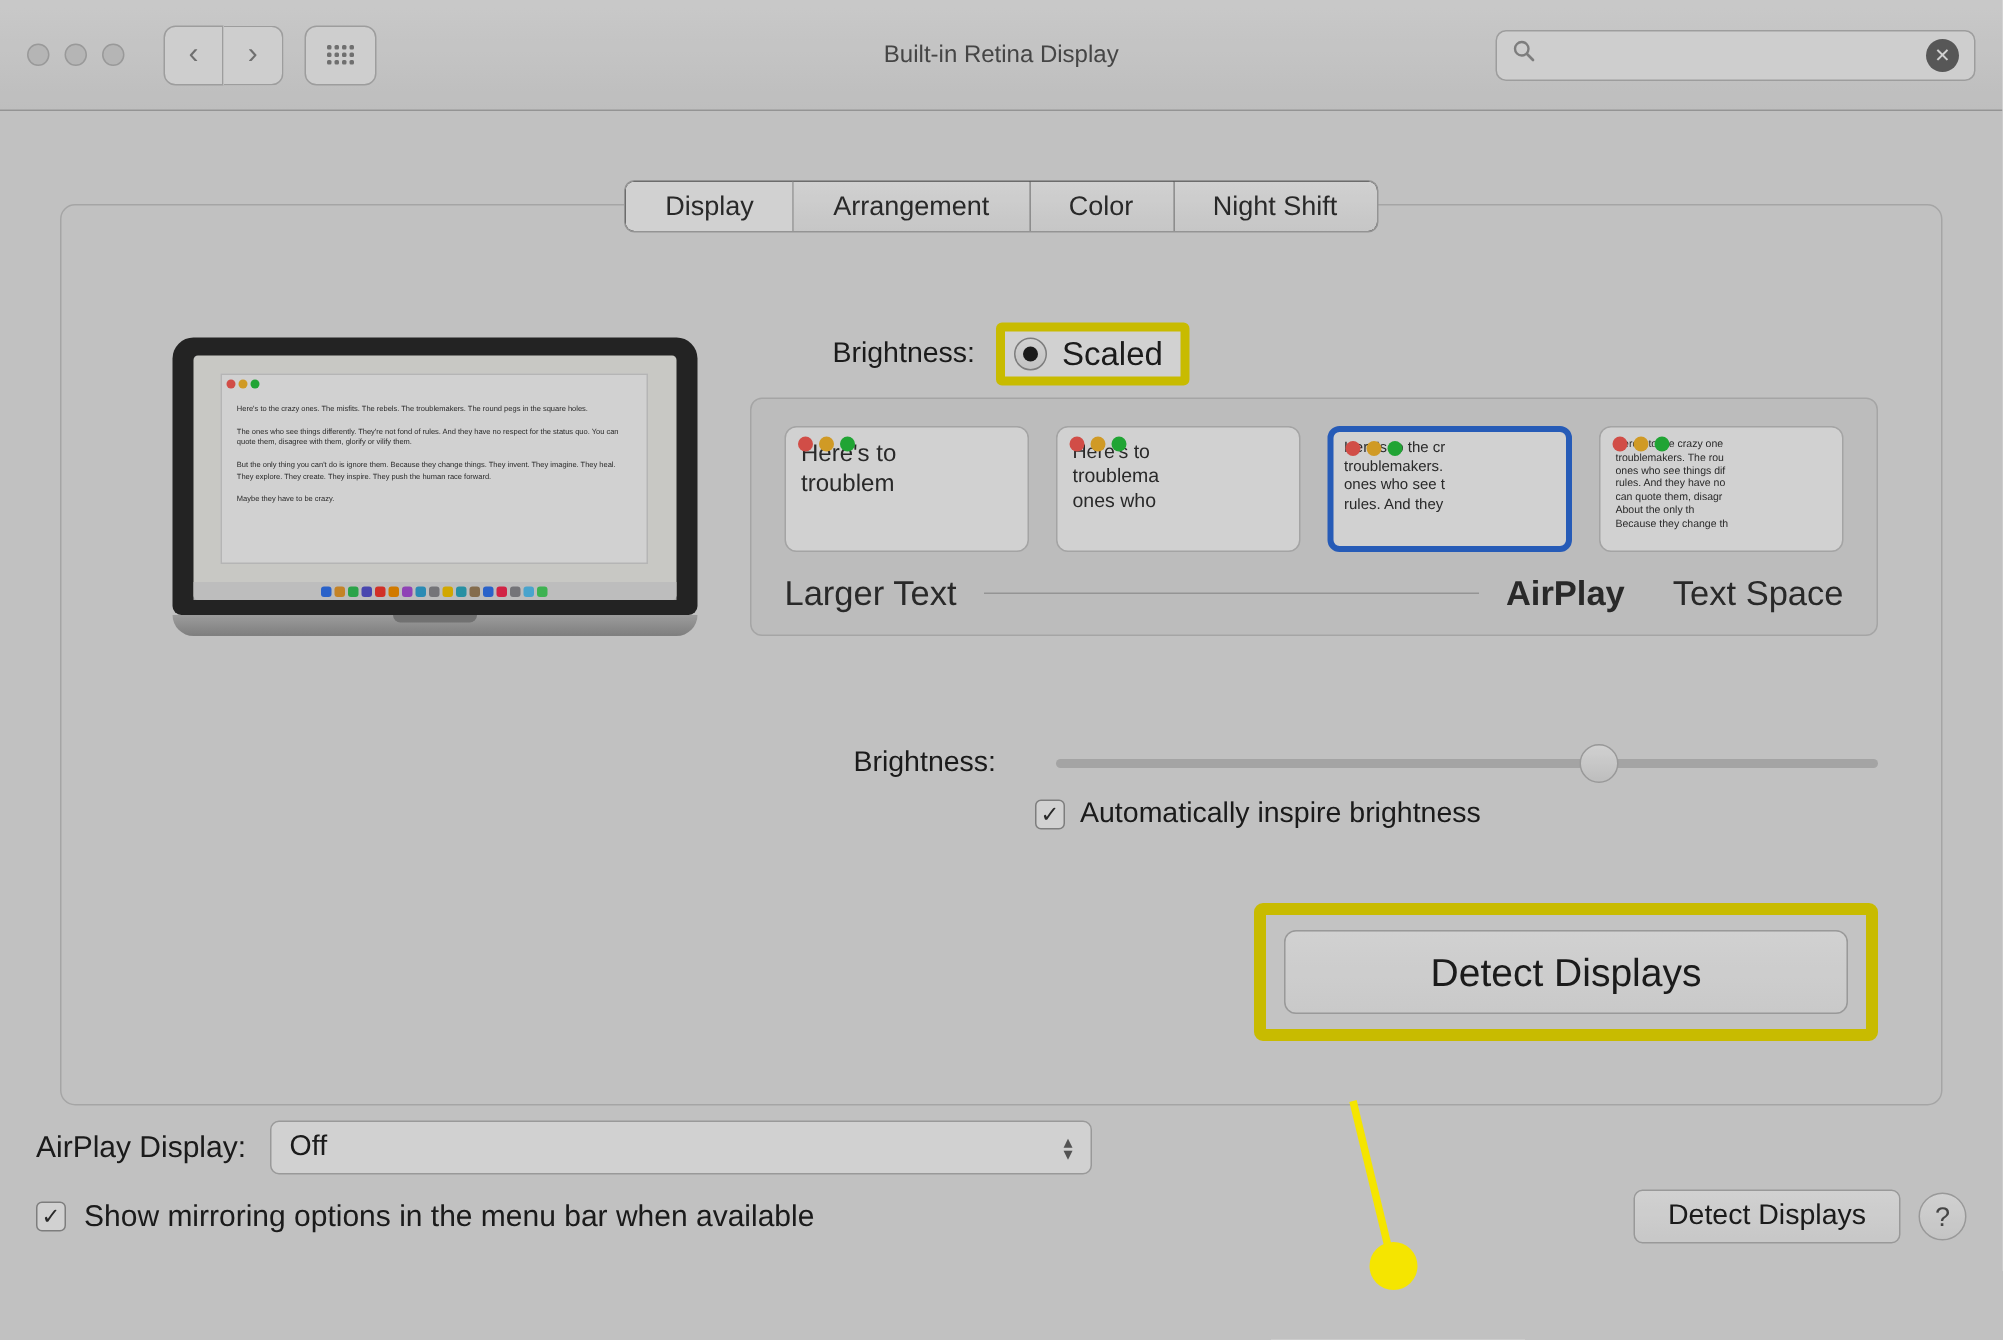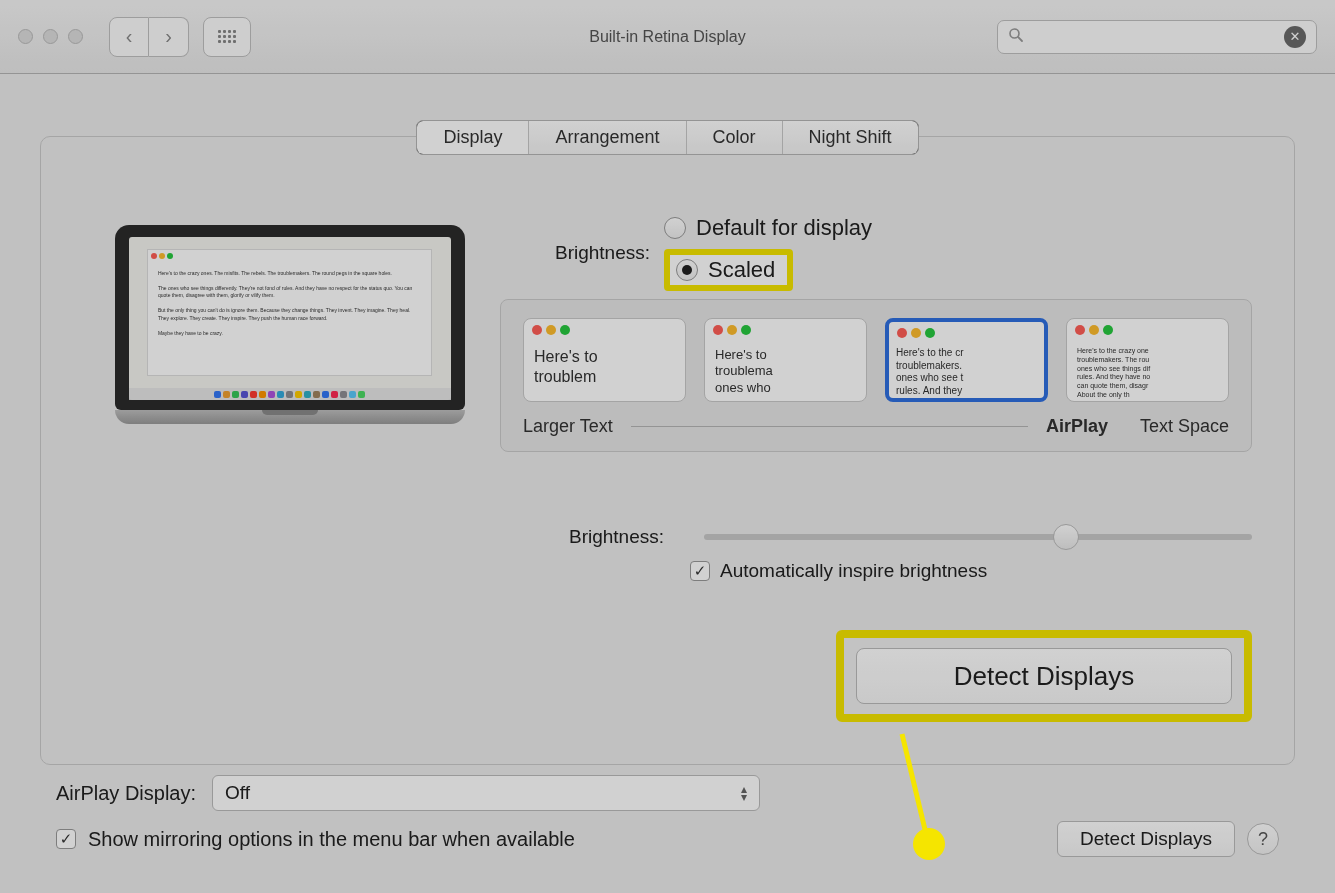--- a/index.html
+++ b/index.html
@@ -117,22 +117,22 @@
   .thumb {
     width:100%; height:84px; border:1px solid #c8c8c8; border-radius:8px;
     background:#fff; padding:8px 10px; overflow:hidden; position:relative;
   }
   .thumb.sel { border:4px solid #2f6fe0; padding:5px 7px; }
   .thumb .tlights { position:absolute; top:6px; left:8px; display:flex; gap:4px; }
   .thumb .tlights i{ width:10px; height:10px; border-radius:50%; }
   .thumb .tlights i:nth-child(1){ background:#ff5f57; }
   .thumb .tlights i:nth-child(2){ background:#febc2e; }
   .thumb .tlights i:nth-child(3){ background:#28c840; }
-  .thumb .txt { margin-top:20px; color:#333; line-height:1.25; white-space:pre-line; overflow:hidden; text-align:left;}
-  .scale-labels { display:flex; justify-content:space-between; margin-top:14px; font-size:18px; color:#333; align-items:center; }
+  .thumb .txt { color:#333; line-height:1.25; white-space:pre-line; overflow:hidden; text-align:left;}
+  .scale-labels { display:flex; justify-content:space-between; margin-top:14px; font-size:23px; color:#333; align-items:center; }
   .scale-labels .line { flex:1; height:1px; background:#b5b5b5; margin:0 18px; }
   .scale-labels .def { font-weight:700; }
   
   .brightness { margin-top:74px; display:flex; align-items:center; gap:40px; }
   .brightness .lbl { font-size:19px; width:168px; text-align:right; }
   .slider { flex:1; position:relative; height:6px; background:#c8c8c8; border-radius:3px; }
   .slider .thumb-dot {
     position:absolute; top:50%; left:66%; transform:translate(-50%,-50%);
     width:26px; height:26px; border-radius:50%; background:linear-gradient(#fff,#e8e8e8);
     border:1px solid #bbb;
@@ -146,21 +146,21 @@
   .hl-detect {
     position:relative; z-index:60; margin:48px 0 0 340px; width:416px;
     background:#eee; border:8px solid #f5e500; border-radius:6px; padding:10px 12px;
     display:flex; justify-content:center;
   }
   .big-btn {
     flex:1; height:56px; border:1px solid #bbb; border-radius:8px; background:linear-gradient(#fff,#f6f6f6);
     font-size:26px; display:flex; align-items:center; justify-content:center;
   }
   
-  .footer { padding:10px 56px 18px; display:flex; flex-direction:column; gap:10px; }
+  .footer { padding:10px 24px 18px; display:flex; flex-direction:column; gap:10px; }
   .airplay-row { display:flex; align-items:center; gap:16px; }
   .airplay-row .lbl { font-size:20px; }
   .select {
     flex:0 0 548px; height:36px; border:1px solid #bbb; border-radius:6px; background:#fff;
     display:flex; align-items:center; padding:0 12px; font-size:19px; position:relative;
   }
   .select .arrows { margin-left:auto; font-size:12px; line-height:8px; color:#666; display:flex; flex-direction:column; }
   .bottom-row { display:flex; align-items:center; gap:12px; font-size:20px; }
   .bottom-row .spacer { flex:1; }
   .small-btn {
@@ -272,24 +272,20 @@
           </div>
         </div>
         <div class="base"></div>
       </div>
     </div>
 
     <div class="right-col">
       <div class="field-row">
         <div class="field-label">Brightness:</div>
         <div class="radio-col">
-          <div class="radio-item">
-            <span class="radio-dot"></span>
-            <span>Default for display</span>
-          </div>
           <div>
             <div class="hl-scaled radio-item">
               <span class="radio-dot sel"></span>
               <span>Scaled</span>
             </div>
           </div>
         </div>
       </div>
 
       <div class="scale-box">

